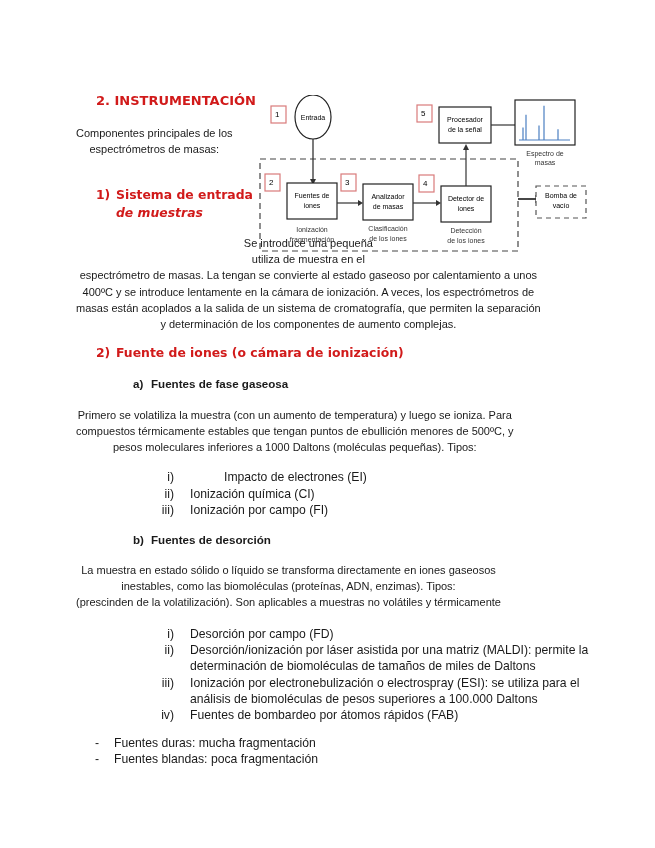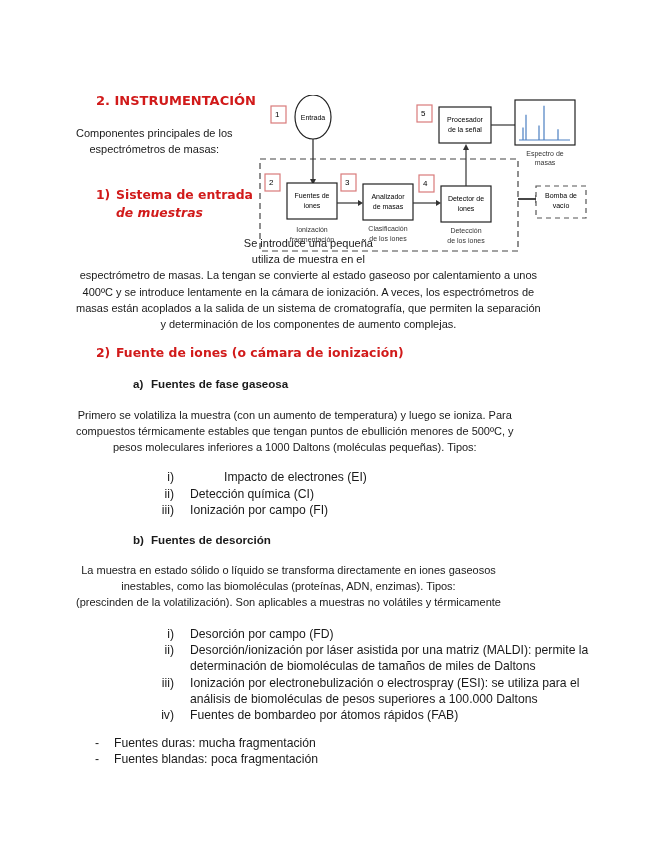--- a/index.html
+++ b/index.html
@@ -138,21 +138,21 @@
   <div>pesos moleculares inferiores a 1000 Daltons (moléculas pequeñas). Tipos:</div>
 </div>
 
 <div id="list-2a">
     <div class="list-row" style="left:0; top:469px; width:655px;">
       <span class="list-num" style="left:144px;">i)</span>
       <span class="list-txt" style="left:190px; white-space:nowrap;margin-left:34px;">Impacto de electrones (EI)</span>
     </div>
     <div class="list-row" style="left:0; top:485.5px; width:655px;">
       <span class="list-num" style="left:144px;">ii)</span>
-      <span class="list-txt" style="left:190px; white-space:nowrap;">Detección química (CI)</span>
+      <span class="list-txt" style="left:190px; white-space:nowrap;">Ionización química (CI)</span>
     </div>
     <div class="list-row" style="left:0; top:502px; width:655px;">
       <span class="list-num" style="left:144px;">iii)</span>
       <span class="list-txt" style="left:190px; white-space:nowrap;">Ionización por campo (FI)</span>
     </div>
   </div>
 
 <div class="abs sub" style="left:133px; top:533px;">
   <span>b)</span>
   <span style="position:absolute; left:18px; white-space:nowrap;">Fuentes de desorción</span>

